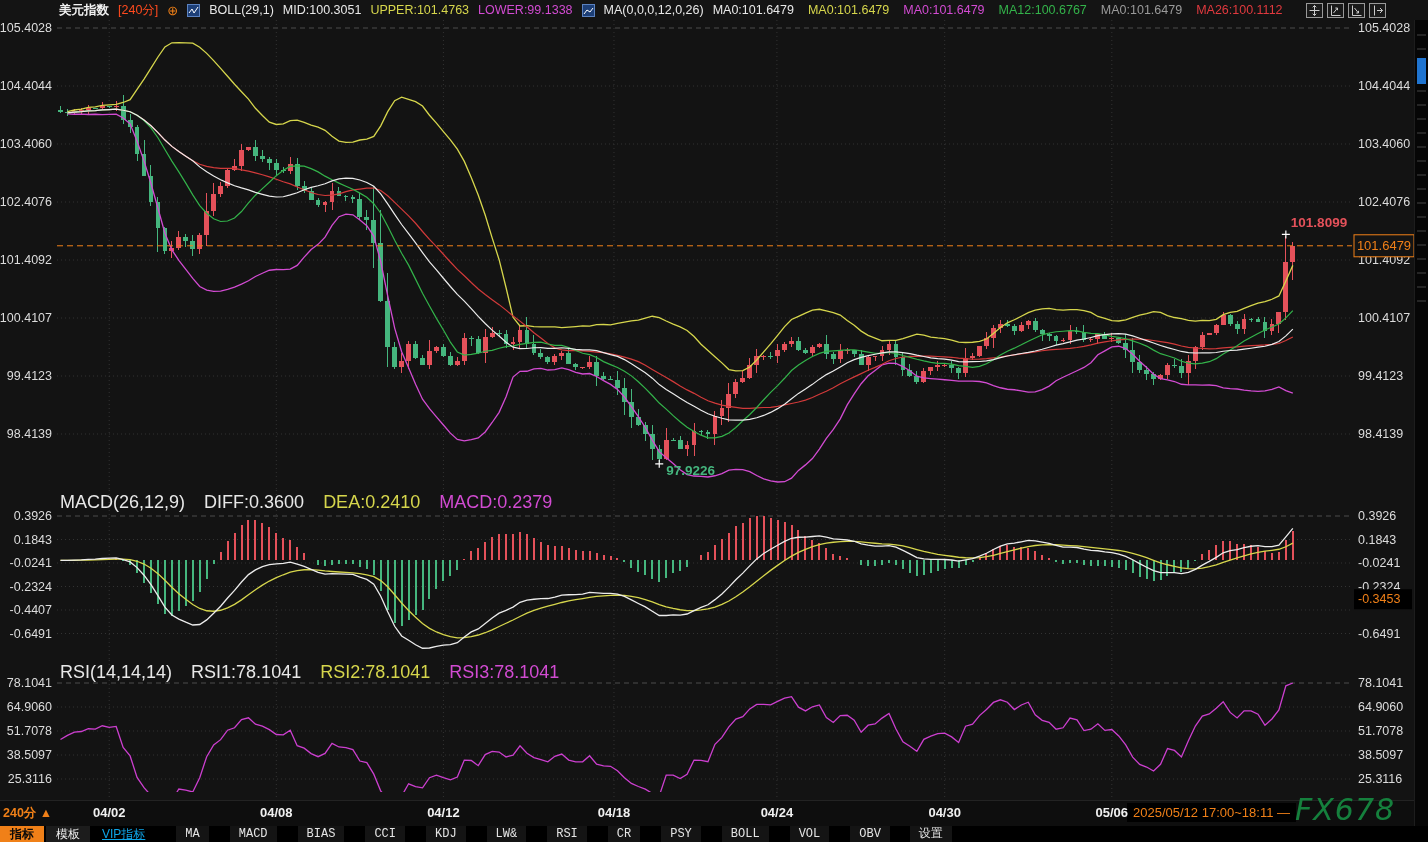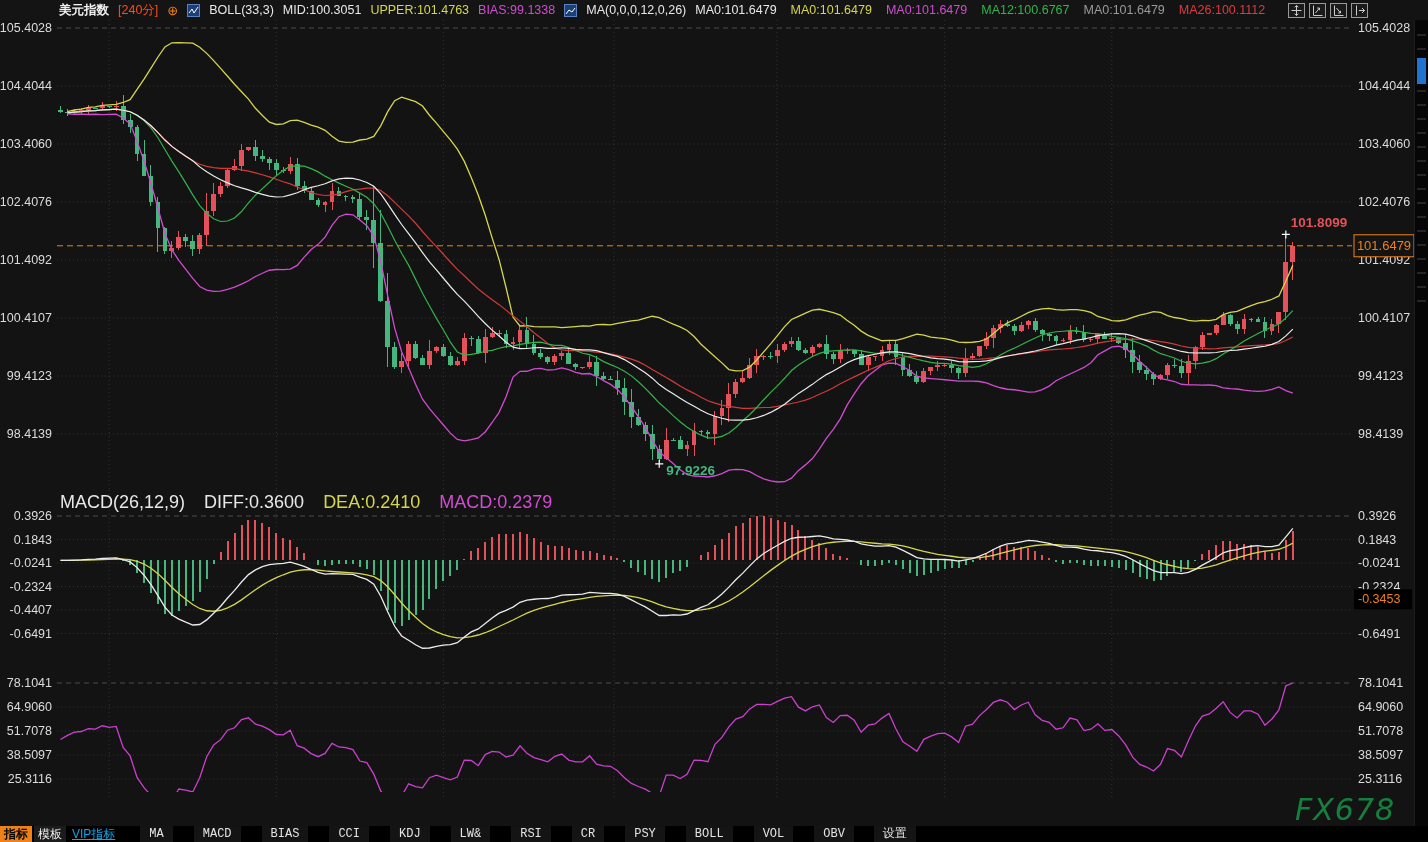--- a/index.html
+++ b/index.html
@@ -28,21 +28,21 @@
   
   #time-axis{position:absolute;left:0;top:800px;width:1428px;height:26px;background:#0e0e0e;border-top:1px solid #232323;box-sizing:border-box;}
   #period-lbl{position:absolute;left:3px;top:4px;color:#f08018;font-size:12.5px;font-weight:bold;}
   .datelbl{position:absolute;top:4px;width:44px;text-align:center;color:#f0f0f0;font-size:13px;font-weight:bold;}
   #session{position:absolute;right:132px;top:2px;height:19px;line-height:19px;background:#000;
     color:#f08018;font-size:13px;padding:0 6px;}
   #watermark{position:absolute;left:1295px;top:792px;font-size:30px;color:#15803d;
     font-family:"DejaVu Sans",sans-serif;letter-spacing:1px;z-index:5;font-style:italic;}
   
   #toolbar{position:absolute;left:0;top:826px;width:1428px;height:16px;background:#000;display:flex;align-items:stretch;font-size:12px;}
-  #toolbar .tab{padding:0 4px;line-height:16px;color:#ededed;background:#1c1c1c;margin-right:2px;cursor:pointer;}
+  #toolbar .tab{padding:0 10px;line-height:16px;color:#ededed;background:#1c1c1c;margin-right:2px;cursor:pointer;}
   #toolbar .tab.active{background:#f08018;color:#0a0a0a;font-weight:bold;}
   #toolbar .tab.vip{background:transparent;color:#0ea5e9;text-decoration:underline;}
   #toolbar .ind-btn{padding:0 9px;line-height:16px;color:#e4e4e4;font-family:"Liberation Mono",monospace;
     background:#141414;margin-right:2px;cursor:pointer;margin-left:19px;}
   
   #scrollbar{position:absolute;left:1414px;top:20px;width:14px;height:806px;background:#060606;border-left:1px solid #1d1d1d;box-sizing:border-box;}
   #scroll-ticks{position:absolute;left:2px;top:2px;width:9px;height:280px;
     background:repeating-linear-gradient(to bottom,#060606 0 12px,#252525 12px 14px);}
   #scroll-thumb{position:absolute;left:2px;top:38px;width:9px;height:26px;background:#1f74d0;cursor:grab;}
   svg text{font-family:"Liberation Sans",sans-serif;}
@@ -54,24 +54,24 @@
 
   <div id="hdr">
     <span class="sym">美元指数</span>
     <span class="period">[240分]</span>
     <span class="plus">⊕</span>
     <span class="minichart">
       <svg width="11" height="11">
           <polyline points="1,8 4,4 6,8 10,2" fill="none" stroke="#fff" stroke-width="1"></polyline>
         </svg>
     </span>
-    <span>BOLL(33,3)</span>
+    <span>BOLL(29,1)</span>
     <span>MID:100.3051</span>
     <span class="yellow">UPPER:101.4763</span>
-    <span class="magenta">BIAS:99.1338</span>
+    <span class="magenta">LOWER:99.1338</span>
     <span class="minichart">
       <svg width="11" height="11">
           <polyline points="1,9 4,5 7,7 10,3" fill="none" stroke="#fff" stroke-width="1"></polyline>
         </svg>
     </span>
     <span>MA(0,0,0,12,0,26)</span>
     <span id="ma-items"><span style="color:#e8e8e8;margin-right:14px">MA0:101.6479</span><span style="color:#d6d64c;margin-right:14px">MA0:101.6479</span><span style="color:#d24bd2;margin-right:14px">MA0:101.6479</span><span style="color:#33b34a;margin-right:14px">MA12:100.6767</span><span style="color:#9a9a9a;margin-right:14px">MA0:101.6479</span><span style="color:#e0393e;margin-right:14px">MA26:100.1112</span></span>
     <div id="hdr-icons">
       <span class="hicon">
         <svg width="11" height="11">
@@ -722,20 +722,26 @@
           <line x1="1285.8575268817203" y1="70.28528" x2="1285.8575268817203" y2="50.41717172363738" stroke="#e4515a" stroke-width="2"></line>
           <line x1="1292.8198924731182" y1="70.28528" x2="1292.8198924731182" y2="40.732887468851615" stroke="#e4515a" stroke-width="2"></line>
         </g>
         <polyline points="60.48118279569893,70.28528 67.44354838709677,70.31628050370966 74.40591397849462,70.29096197665001 81.36827956989248,70.21693094169208 88.33064516129032,70.05757710192626 95.29301075268816,69.86155884995162 102.25537634408602,69.58619187403289 109.21774193548387,69.30239535921609 116.18010752688173,69.01484957325377 123.14247311827957,69.12030221161056 130.1048387096774,69.67486549743789 137.06720430107526,71.2620262573813 144.02956989247312,74.04813927968544 150.99193548387098,78.1672794276908 157.9543010752688,83.65110501846578 164.91666666666666,90.33868448216153 171.8790322580645,97.2745124280403 178.84139784946234,103.6343413161355 185.8037634408602,109.34882077804781 192.76612903225805,114.47829898137724 199.7284946236559,118.48256879382924 206.69086021505376,120.7679519551169 213.65322580645162,121.26157906910343 220.61559139784944,120.2578071613627 227.5779569892473,117.79996518596275 234.54032258064515,114.32730200938455 241.502688172043,109.85568433474403 248.46505376344084,104.80436497813842 255.4274193548387,99.82775141287533 262.38978494623655,95.17274703105066 269.35215053763443,91.04538006189746 276.31451612903226,87.61217842013886 283.2768817204301,84.76584350672084 290.23924731182797,82.22567345931506 297.2016129032258,80.61587360857988 304.1639784946236,79.7671493332289 311.1263440860215,79.68016459346447 318.08870967741933,80.20839510855404 325.0510752688172,80.97391135263294 332.01344086021504,81.50521797773268 338.97580645161287,81.98412764082397 345.93817204301075,82.40411870699623 352.9005376344086,82.81389896359549 359.8629032258064,83.67304573314105 366.8252688172043,84.81553117411522 373.7876344086021,86.7089295425306 380.75,90.6021229297526 387.7123655913978,96.83101545432592 394.67473118279565,104.71988584047666 401.63709677419354,112.96800010618325 408.59946236559136,120.43445608158476 415.56182795698925,127.30839915106156 422.5241935483871,133.50057532084926 429.4865591397849,138.40094576579483 436.4489247311828,141.9755578297981 443.4112903225806,144.62458620807195 450.3736559139785,146.62876377383344 457.3360215053763,147.8508393193544 464.29838709677415,147.6910937778298 471.26075268817203,146.52561233875093 478.22311827956986,145.0051285842125 485.18548387096774,142.72415638790972 492.14784946236557,139.7853399066378 499.1102150537634,136.46727223880254 506.0725806451613,133.2303388182867 513.0349462365591,130.00334173927342 519.997311827957,126.46630914494561 526.9596774193549,123.19334220680787 533.9220430107526,120.40218201185131 540.8844086021505,118.06515286114914 547.8467741935483,116.15619573136108 554.8091397849462,114.33561961823177 561.7715053763441,112.49105102713172 568.733870967742,110.94653801977803 575.6962365591397,109.68024727978599 582.6586021505376,108.56177852546377 589.6209677419355,107.34392559743839 596.5833333333333,106.45399608719015 603.5456989247311,105.82272816875424 610.508064516129,105.3266973424638 617.4704301075268,105.09042262500019 624.4327956989247,105.36647226348339 631.3951612903226,106.28403219877927 638.3575268817204,107.7250365801416 645.3198924731182,109.5652105495465 652.2822580645161,111.90395715033036 659.244623655914,114.6209313620792 666.2069892473118,116.79842904257416 673.1693548387096,118.4214652298107 680.1317204301075,119.7482222909314 687.0940860215053,120.59827534102314 694.0564516129032,120.59927244921828 701.0188172043011,119.97284856079827 707.9811827956989,118.93657190926248 714.9435483870967,117.07546954523211 721.9059139784946,114.4500539431518 728.8682795698925,110.98267461036292 735.8306451612902,106.72683069803264 742.7930107526881,102.00438917142131 749.755376344086,96.77745364765799 756.7177419354838,91.19856133103815 763.6801075268817,85.64335798933111 770.6424731182796,80.37107757653949 777.6048387096773,75.35107296347809 784.5672043010752,70.56700904848243 791.5295698924731,66.10489268113379 798.491935483871,62.331272746417994 805.4543010752687,59.29503578280986 812.4166666666666,56.73386626781455 819.3790322580645,54.557056652718444 826.3413978494623,53.06241310083941 833.3037634408602,52.23810344770678 840.266129032258,51.678687341934115 847.2284946236558,51.34676489364246 854.1908602150537,51.32875407052857 861.1532258064516,51.857344817398186 868.1155913978495,52.53116737151575 875.0779569892472,53.26294580478164 882.0403225806451,53.85087318072815 889.002688172043,54.202722654703564 895.9650537634408,54.79444533478612 902.9274193548387,55.92079352275981 909.8897849462365,57.50902743714731 916.8521505376343,59.5126909628163 923.8145161290322,61.373145803931 930.7768817204301,62.9732778202655 937.7392473118279,64.27080079445216 944.7016129032257,65.31328064468846 951.6639784946236,66.24917230330821 958.6263440860215,67.23168423055441 965.5887096774193,67.76280284209886 972.5510752688172,67.92522527908437 979.513440860215,67.57702651680975 986.4758064516128,66.70985269041992 993.4381720430107,65.27436006654014 1000.4005376344086,63.44951480605397 1007.3629032258063,61.54150421015477 1014.3252688172042,59.85158426465822 1021.2876344086021,58.23787748957967 1028.25,56.67365172959791 1035.2123655913979,55.51268062493499 1042.1747311827958,54.822913335232315 1049.1370967741937,54.545138926969365 1056.0994623655913,54.73067820564843 1063.0618279569892,55.19630774217419 1070.024193548387,55.58365722770158 1076.9865591397847,55.97021871830226 1083.9489247311828,56.60010712214046 1090.9112903225805,57.346632716620306 1097.8736559139784,58.02408429907876 1104.8360215053763,58.78749741703651 1111.7983870967741,59.57076054737815 1118.760752688172,60.48062318745141 1125.72311827957,61.646853990549076 1132.6854838709676,63.26775807984169 1139.6478494623655,65.35227157571364 1146.6102150537633,67.72562654516437 1153.5725806451612,70.31502392124338 1160.534946236559,72.78984857813055 1167.497311827957,74.75513778194698 1174.4596774193549,76.34162172857884 1181.4220430107525,77.78980881485569 1188.3844086021504,78.70920976402235 1195.3467741935483,78.82924373950976 1202.3091397849462,78.08344074934016 1209.271505376344,76.73885768588377 1216.233870967742,74.85727694184766 1223.1962365591396,72.44505413865308 1230.1586021505375,70.06906842073491 1237.1209677419354,67.97667799257631 1244.0833333333333,65.90996945533209 1251.0456989247311,63.978156763940255 1258.008064516129,62.317597590377474 1264.970430107527,61.19436973738165 1271.9327956989246,60.2876332016757 1278.8951612903224,59.25374346957087 1285.8575268817203,56.77022993502555 1292.8198924731182,53.076180868631994 " fill="none" stroke="#d6d64c" stroke-width="1.3" clip-path="url(#cclip)"></polyline>
         <polyline points="60.48118279569893,70.28528 67.44354838709677,70.44028251854832 74.40591397849462,70.18968786841143 81.36827956989248,69.9208068018604 88.33064516129032,69.42016174286294 95.29301075268816,69.07748584205305 102.25537634408602,68.48472397035796 109.21774193548387,68.16720929994892 116.18010752688173,67.8646664294045 123.14247311827957,69.54211276503771 130.1048387096774,71.89311864074722 137.06720430107526,77.61066929715491 144.02956989247312,85.1925913689021 150.99193548387098,94.64384001971217 157.9543010752688,105.58640738156572 164.91666666666666,117.0890023369445 171.8790322580645,125.01782421155534 178.84139784946234,129.07365686851637 185.8037634408602,132.20673862569703 192.76612903225805,134.9962117946949 199.7284946236559,134.49964804363728 206.69086021505376,129.90948460026752 213.65322580645162,123.23608752504947 220.61559139784944,116.24271953039981 227.5779569892473,107.96859728436291 234.54032258064515,100.4366493030717 241.502688172043,91.96921363618198 248.46505376344084,84.59908755171605 255.4274193548387,79.9212971518229 262.38978494623655,76.55272950375203 269.35215053763443,74.53591218528457 276.31451612903226,73.87937185310443 283.2768817204301,73.3805038530488 290.23924731182797,72.06499326969191 297.2016129032258,74.17667420563919 304.1639784946236,76.37225223182494 311.1263440860215,79.33222563440671 318.08870967741933,82.32131716891237 325.0510752688172,84.0359763289485 332.01344086021504,83.63044447813171 338.97580645161287,83.89976629318906 345.93817204301075,84.08408297168532 352.9005376344086,84.45301998999253 359.8629032258064,87.10963281132325 366.8252688172043,89.3854729380119 373.7876344086021,94.28252301619209 380.75,106.17489647864055 387.7123655913978,121.74658555261922 394.67473118279565,136.27536738507968 401.63709677419354,145.9604571690096 408.59946236559136,150.30027998319076 415.56182795698925,154.80417142896871 422.5241935483871,158.26928 429.4865591397849,158.00242754557706 436.4489247311828,156.2740060858111 443.4112903225806,155.2206997211674 450.3736559139785,154.64547403687928 457.3360215053763,152.73914150143827 464.29838709677415,147.05211161173122 471.26075268817203,141.8636865824356 478.22311827956986,138.92319356605884 485.18548387096774,133.60026760269852 492.14784946236557,128.03007398155015 499.1102150537634,123.19500156746155 506.0725806451613,120.28260513622335 513.0349462365591,117.09535342322042 519.997311827957,112.31817876763422 526.9596774193549,110.10147445425685 533.9220430107526,109.23754123202505 540.8844086021505,108.71703625834044 547.8467741935483,108.52036721220884 554.8091397849462,107.05331516571452 561.7715053763441,105.11277666273148 568.733870967742,104.76848599036332 575.6962365591397,104.61508431981771 582.6586021505376,104.08790350817486 589.6209677419355,102.47251388533682 596.5833333333333,102.89427804619721 603.5456989247311,103.2976564950106 610.508064516129,103.34257403730206 617.4704301075268,104.14532375514575 624.4327956989247,106.47067081741619 631.3951612903226,109.95427193996275 638.3575268817204,113.48905410559094 645.3198924731182,116.92590642716613 652.2822580645161,121.2589435534657 659.244623655914,125.48882820907458 666.2069892473118,125.50841976455395 673.1693548387096,124.91360997875692 680.1317204301075,125.05525053541412 687.0940860215053,123.99848754139009 694.0564516129032,120.60326088199885 701.0188172043011,117.46715300711826 707.9811827956989,114.79146530311925 714.9435483870967,109.63106008911062 721.9059139784946,103.94839153483055 728.8682795698925,97.11315727920731 735.8306451612902,89.70345504871155 742.7930107526881,83.11462306497594 749.755376344086,75.8697115526048 756.7177419354838,68.88299206455878 763.6801075268817,63.4225446225029 770.6424731182796,59.281955925373055 777.6048387096773,55.27105451123247 784.5672043010752,51.430753388499795 791.5295698924731,48.256427211739236 798.491935483871,47.23679300755482 805.4543010752687,47.150087928377346 812.4166666666666,46.489188207833266 819.3790322580645,45.84981819233407 826.3413978494623,47.08383889332325 833.3037634408602,48.94086483517626 840.266129032258,49.44102291884349 847.2284946236558,50.01907510047581 854.1908602150537,51.25671077807305 861.1532258064516,53.971707804876644 868.1155913978495,55.226457587986005 875.0779569892472,56.19005953784518 882.0403225806451,56.20258268451422 889.002688172043,55.61012055060522 895.9650537634408,57.16133605511631 902.9274193548387,60.4261862746546 909.8897849462365,63.86196309469733 916.8521505376343,67.52734506549226 923.8145161290322,68.81496516838979 930.7768817204301,69.37380588560353 937.7392473118279,69.46089269119881 944.7016129032257,69.48320004563362 951.6639784946236,69.99273893778727 958.6263440860215,71.16173193953921 965.5887096774193,69.88727728827666 972.5510752688172,68.57491502702642 979.513440860215,66.18423146771124 986.4758064516128,63.24115738486058 993.4381720430107,59.532389571021014 1000.4005376344086,56.15013376410934 1007.3629032258063,53.909461826557944 1014.3252688172042,53.09190448267206 1021.2876344086021,51.78305038926542 1028.25,50.416748689670904 1035.2123655913979,50.86879620628332 1042.1747311827958,52.06384417642163 1049.1370967741937,53.434041293917545 1056.0994623655913,55.47283532036472 1063.0618279569892,57.058825888277234 1070.024193548387,57.13305516981113 1076.9865591397847,57.516464680705 1083.9489247311828,59.11966073749326 1090.9112903225805,60.33273509453971 1097.8736559139784,60.733890628912576 1104.8360215053763,61.841149888867534 1111.7983870967741,62.7038130687447 1118.760752688172,64.12007374774444 1125.72311827957,66.31177720293974 1132.6854838709676,69.75137443701217 1139.6478494623655,73.69032555920145 1146.6102150537633,77.21904642296724 1153.5725806451612,80.6726134255594 1160.534946236559,82.68914720567928 1167.497311827957,82.61629459721271 1174.4596774193549,82.68755751510625 1181.4220430107525,83.58255715996313 1188.3844086021504,82.3868135606889 1195.3467741935483,79.30937964145949 1202.3091397849462,75.10022878866172 1209.271505376344,71.36052543205827 1216.233870967742,67.3309539657032 1223.1962365591396,62.796162925874704 1230.1586021505375,60.565125549062294 1237.1209677419354,59.607116279941906 1244.0833333333333,57.64313530635515 1251.0456989247311,56.25090599837293 1258.008064516129,55.67536089612638 1264.970430107527,56.701458325398306 1271.9327956989246,56.66068705885195 1278.8951612903224,55.118184541151535 1285.8575268817203,46.83617579684423 1292.8198924731182,38.2999846030578 " fill="none" stroke="#ececec" stroke-width="1.3" clip-path="url(#cclip)"></polyline>
         <rect x="1354" y="99.23512" width="58" height="20" fill="#000"></rect>
         <text x="1358" y="113.23512" text-anchor="start" fill="#f08018" font-size="12.5">-0.3453</text>
       </svg></div>
 
   <div id="rsi-plot" class="panel">
+    <div class="ind-hdr">
+      <span>RSI(14,14,14)</span>
+      <span>RSI1:78.1041</span>
+      <span class="yellow">RSI2:78.1041</span>
+      <span class="magenta">RSI3:78.1041</span>
+    </div>
   <svg width="1428" height="140">
         <defs>
           <clipPath id="rclip">
             <rect x="57" y="6" width="1295" height="126"></rect>
           </clipPath>
         </defs>
         <line x1="57" y1="23" x2="1352" y2="23" stroke="#4d4d4d" stroke-width="1" stroke-dasharray="5,4"></line>
         <text x="52" y="27" text-anchor="end" fill="#dcdcdc" font-size="12.5">78.1041</text>
         <text x="1358" y="27" text-anchor="start" fill="#dcdcdc" font-size="12.5">78.1041</text>
         <line x1="57" y1="47" x2="1352" y2="47" stroke="#333333" stroke-width="1" stroke-dasharray="1,3"></line>
@@ -753,20 +759,31 @@
         <line x1="109.21774193548387" y1="0" x2="109.21774193548387" y2="140" stroke="#333333" stroke-width="1" stroke-dasharray="1,3"></line>
         <line x1="276.31451612903226" y1="0" x2="276.31451612903226" y2="140" stroke="#333333" stroke-width="1" stroke-dasharray="1,3"></line>
         <line x1="443.4112903225806" y1="0" x2="443.4112903225806" y2="140" stroke="#333333" stroke-width="1" stroke-dasharray="1,3"></line>
         <line x1="613.989247311828" y1="0" x2="613.989247311828" y2="140" stroke="#333333" stroke-width="1" stroke-dasharray="1,3"></line>
         <line x1="776.9086021505376" y1="0" x2="776.9086021505376" y2="140" stroke="#333333" stroke-width="1" stroke-dasharray="1,3"></line>
         <line x1="944.7016129032257" y1="0" x2="944.7016129032257" y2="140" stroke="#333333" stroke-width="1" stroke-dasharray="1,3"></line>
         <line x1="1111.7983870967741" y1="0" x2="1111.7983870967741" y2="140" stroke="#333333" stroke-width="1" stroke-dasharray="1,3"></line>
         <polyline points="60.48118279569893,79.55969544000001 67.44354838709677,75.38766035278846 74.40591397849462,72.15735317395962 81.36827956989248,71.49473364305214 88.33064516129032,68.75335716028067 95.29301075268816,69.18588765232113 102.25537634408602,65.78356808231788 109.21774193548387,67.33948088334131 116.18010752688173,66.47251125111401 123.14247311827957,87.34370032252674 130.1048387096774,95.93131899466671 137.06720430107526,117.40124304465283 144.02956989247312,127.63743736042645 150.99193548387098,135.5264856861204 157.9543010752688,141.14994979240902 164.91666666666666,144.7794129360193 171.8790322580645,140.52839750490864 178.84139784946234,129.01309350296782 185.8037634408602,130.13526166422247 192.76612903225805,131.9801334837352 199.7284946236559,117.66683972877631 206.69086021505376,96.6889462733593 213.65322580645162,84.88219935300924 220.61559139784944,79.6474430211226 227.5779569892473,70.21370432988238 234.54032258064515,67.78181418310662 241.502688172043,59.54303751173793 248.46505376344084,57.82096906623476 255.4274193548387,64.13321432179427 262.38978494623655,66.15480376193122 269.35215053763443,69.66945333493013 276.31451612903226,74.52348475914452 283.2768817204301,74.81081688943875 290.23924731182797,70.12913391307228 297.2016129032258,85.65866545082417 304.1639784946236,88.16620169663594 311.1263440860215,93.60031327183647 318.08870967741933,96.67373616603729 325.0510752688172,93.43524408093069 332.01344086021504,83.42653022058263 338.97580645161287,86.96895705914788 345.93817204301075,87.59809376461774 352.9005376344086,89.54523869364154 359.8629032258064,101.0266831141738 366.8252688172043,102.58848429973264 373.7876344086021,114.12835886719654 380.75,131.03962826086598 387.7123655913978,138.60310844348973 394.67473118279565,141.11065060596619 401.63709677419354,136.04177753494514 408.59946236559136,123.78307936052906 415.56182795698925,126.58759694925936 422.5241935483871,127.80415773060855 429.4865591397849,117.7163611459305 436.4489247311828,115.11369830287599 443.4112903225806,117.55114881597177 450.3736559139785,119.81228430827788 457.3360215053763,117.02612137847058 464.29838709677415,100.12107279675547 471.26075268817203,100.50423880926101 478.22311827956986,105.65906890733193 485.18548387096774,94.60625720628398 492.14784946236557,91.41676845494185 499.1102150537634,92.03742468926409 506.0725806451613,96.92476100777579 513.0349462365591,95.09276960506787 519.997311827957,85.82908849797458 526.9596774193549,93.18159351463353 533.9220430107526,97.63890287843257 540.8844086021505,99.6164467255429 547.8467741935483,101.77792214209943 554.8091397849462,96.33580444442399 561.7715053763441,94.0124379156236 568.733870967742,100.0825125245201 575.6962365591397,101.96217972765874 582.6586021505376,101.84764326269602 589.6209677419355,95.78901702843756 596.5833333333333,104.19690460718212 603.5456989247311,105.87108363730381 610.508064516129,106.28268227811893 617.4704301075268,110.71401401794103 624.4327956989247,117.70893804216398 631.3951612903226,123.4524700624202 638.3575268817204,126.50543410809676 645.3198924731182,129.12400438467782 652.2822580645161,133.4524357696814 659.244623655914,135.91645243574868 666.2069892473118,115.05377265587153 673.1693548387096,115.10657138189954 680.1317204301075,118.50452769920683 687.0940860215053,114.25885620609829 694.0564516129032,100.05528153183718 701.0188172043011,100.4307777203703 707.9811827956989,101.7215458867372 714.9435483870967,84.28602721037414 721.9059139784946,77.33760044167937 728.8682795698925,66.93377748291451 735.8306451612902,59.03878565299062 742.7930107526881,56.64122207523821 749.755376344086,48.93265744214281 756.7177419354838,44.47297503572341 763.6801075268817,44.463991276930486 770.6424731182796,44.91353964110542 777.6048387096773,41.398122863966464 784.5672043010752,38.11703970401531 791.5295698924731,36.695138172576215 798.491935483871,47.19712436982343 805.4543010752687,50.913570107808106 812.4166666666666,46.79577690588541 819.3790322580645,44.94184463124269 826.3413978494623,57.461574720835486 833.3037634408602,62.41183081152792 840.266129032258,55.546082228869295 847.2284946236558,55.25777401897922 854.1908602150537,60.11241553558216 861.1532258064516,72.3015852063785 868.1155913978495,65.1967198576156 875.0779569892472,63.94480699732627 882.0403225806451,58.12246060064182 889.002688172043,53.510657554354864 895.9650537634408,68.94031247489427 902.9274193548387,81.70377304077786 909.8897849462365,86.24440081057281 916.8521505376343,91.33113651466779 923.8145161290322,79.33417365720642 930.7768817204301,76.12639485263506 937.7392473118279,73.61249252902792 944.7016129032257,73.21081096671881 951.6639784946236,76.89137431246237 958.6263440860215,82.54276987124985 965.5887096774193,66.2289907970451 972.5510752688172,64.1386666849254 979.513440860215,55.6164549444118 986.4758064516128,49.53758804746313 993.4381720430107,42.42631817826501 1000.4005376344086,39.78766720557107 1007.3629032258063,42.22761950348316 1014.3252688172042,49.562238648753905 1021.2876344086021,44.989212832349075 1028.25,42.19441161263909 1035.2123655913979,54.804240915957244 1042.1747311827958,60.33730213566047 1049.1370967741937,62.363917782514434 1056.0994623655913,69.19192015257372 1063.0618279569892,67.78015837018845 1070.024193548387,58.08580602263666 1076.9865591397847,59.8120591528902 1083.9489247311828,70.63992698771601 1090.9112903225805,69.23701875409299 1097.8736559139784,63.81475761135877 1104.8360215053763,70.44066566367295 1111.7983870967741,69.5411136883586 1118.760752688172,75.94039576062241 1125.72311827957,84.88900563038848 1132.6854838709676,97.07335208223314 1139.6478494623655,104.40086923741829 1146.6102150537633,107.02041889512421 1153.5725806451612,111.0281196508841 1160.534946236559,104.32700276159572 1167.497311827957,88.57640518911619 1174.4596774193549,90.43430234869598 1181.4220430107525,96.93327562072164 1188.3844086021504,80.65297853758764 1195.3467741935483,66.00573519282429 1202.3091397849462,56.0270470933616 1209.271505376344,53.93110206174057 1216.233870967742,48.265810504558054 1223.1962365591396,41.71411930699264 1230.1586021505375,52.41029274442222 1237.1209677419354,57.90650463460272 1244.0833333333333,50.90926547496429 1251.0456989247311,50.93022659484689 1258.008064516129,54.13457698479112 1264.970430107527,65.26403930664533 1271.9327956989246,59.013247912832284 1278.8951612903224,49.894698297455065 1285.8575268817203,25.856254780548657 1292.8198924731182,23 " fill="none" stroke="#cc3fcf" stroke-width="1.3" clip-path="url(#rclip)"></polyline>
       </svg></div>
 
+  <div id="time-axis">
+    <span id="period-lbl">240分 ▲</span>
+    <span id="session">2025/05/12 17:00~18:11 —</span>
+  <span class="datelbl" style="left:87.21774193548387px">04/02</span>
+      <span class="datelbl" style="left:254.31451612903226px">04/08</span>
+      <span class="datelbl" style="left:421.4112903225806px">04/12</span>
+      <span class="datelbl" style="left:591.989247311828px">04/18</span>
+      <span class="datelbl" style="left:754.9086021505376px">04/24</span>
+      <span class="datelbl" style="left:922.7016129032257px">04/30</span>
+      <span class="datelbl" style="left:1089.7983870967741px">05/06</span>
+    </div>
 
   <div id="watermark">FX678</div>
 
   <div id="toolbar">
       <span class="tab active">指标</span>
       <span class="tab">模板</span>
       <span class="tab vip">VIP指标</span>
       <span class="ind-btn">MA</span>
       <span class="ind-btn">MACD</span>
       <span class="ind-btn">BIAS</span>

